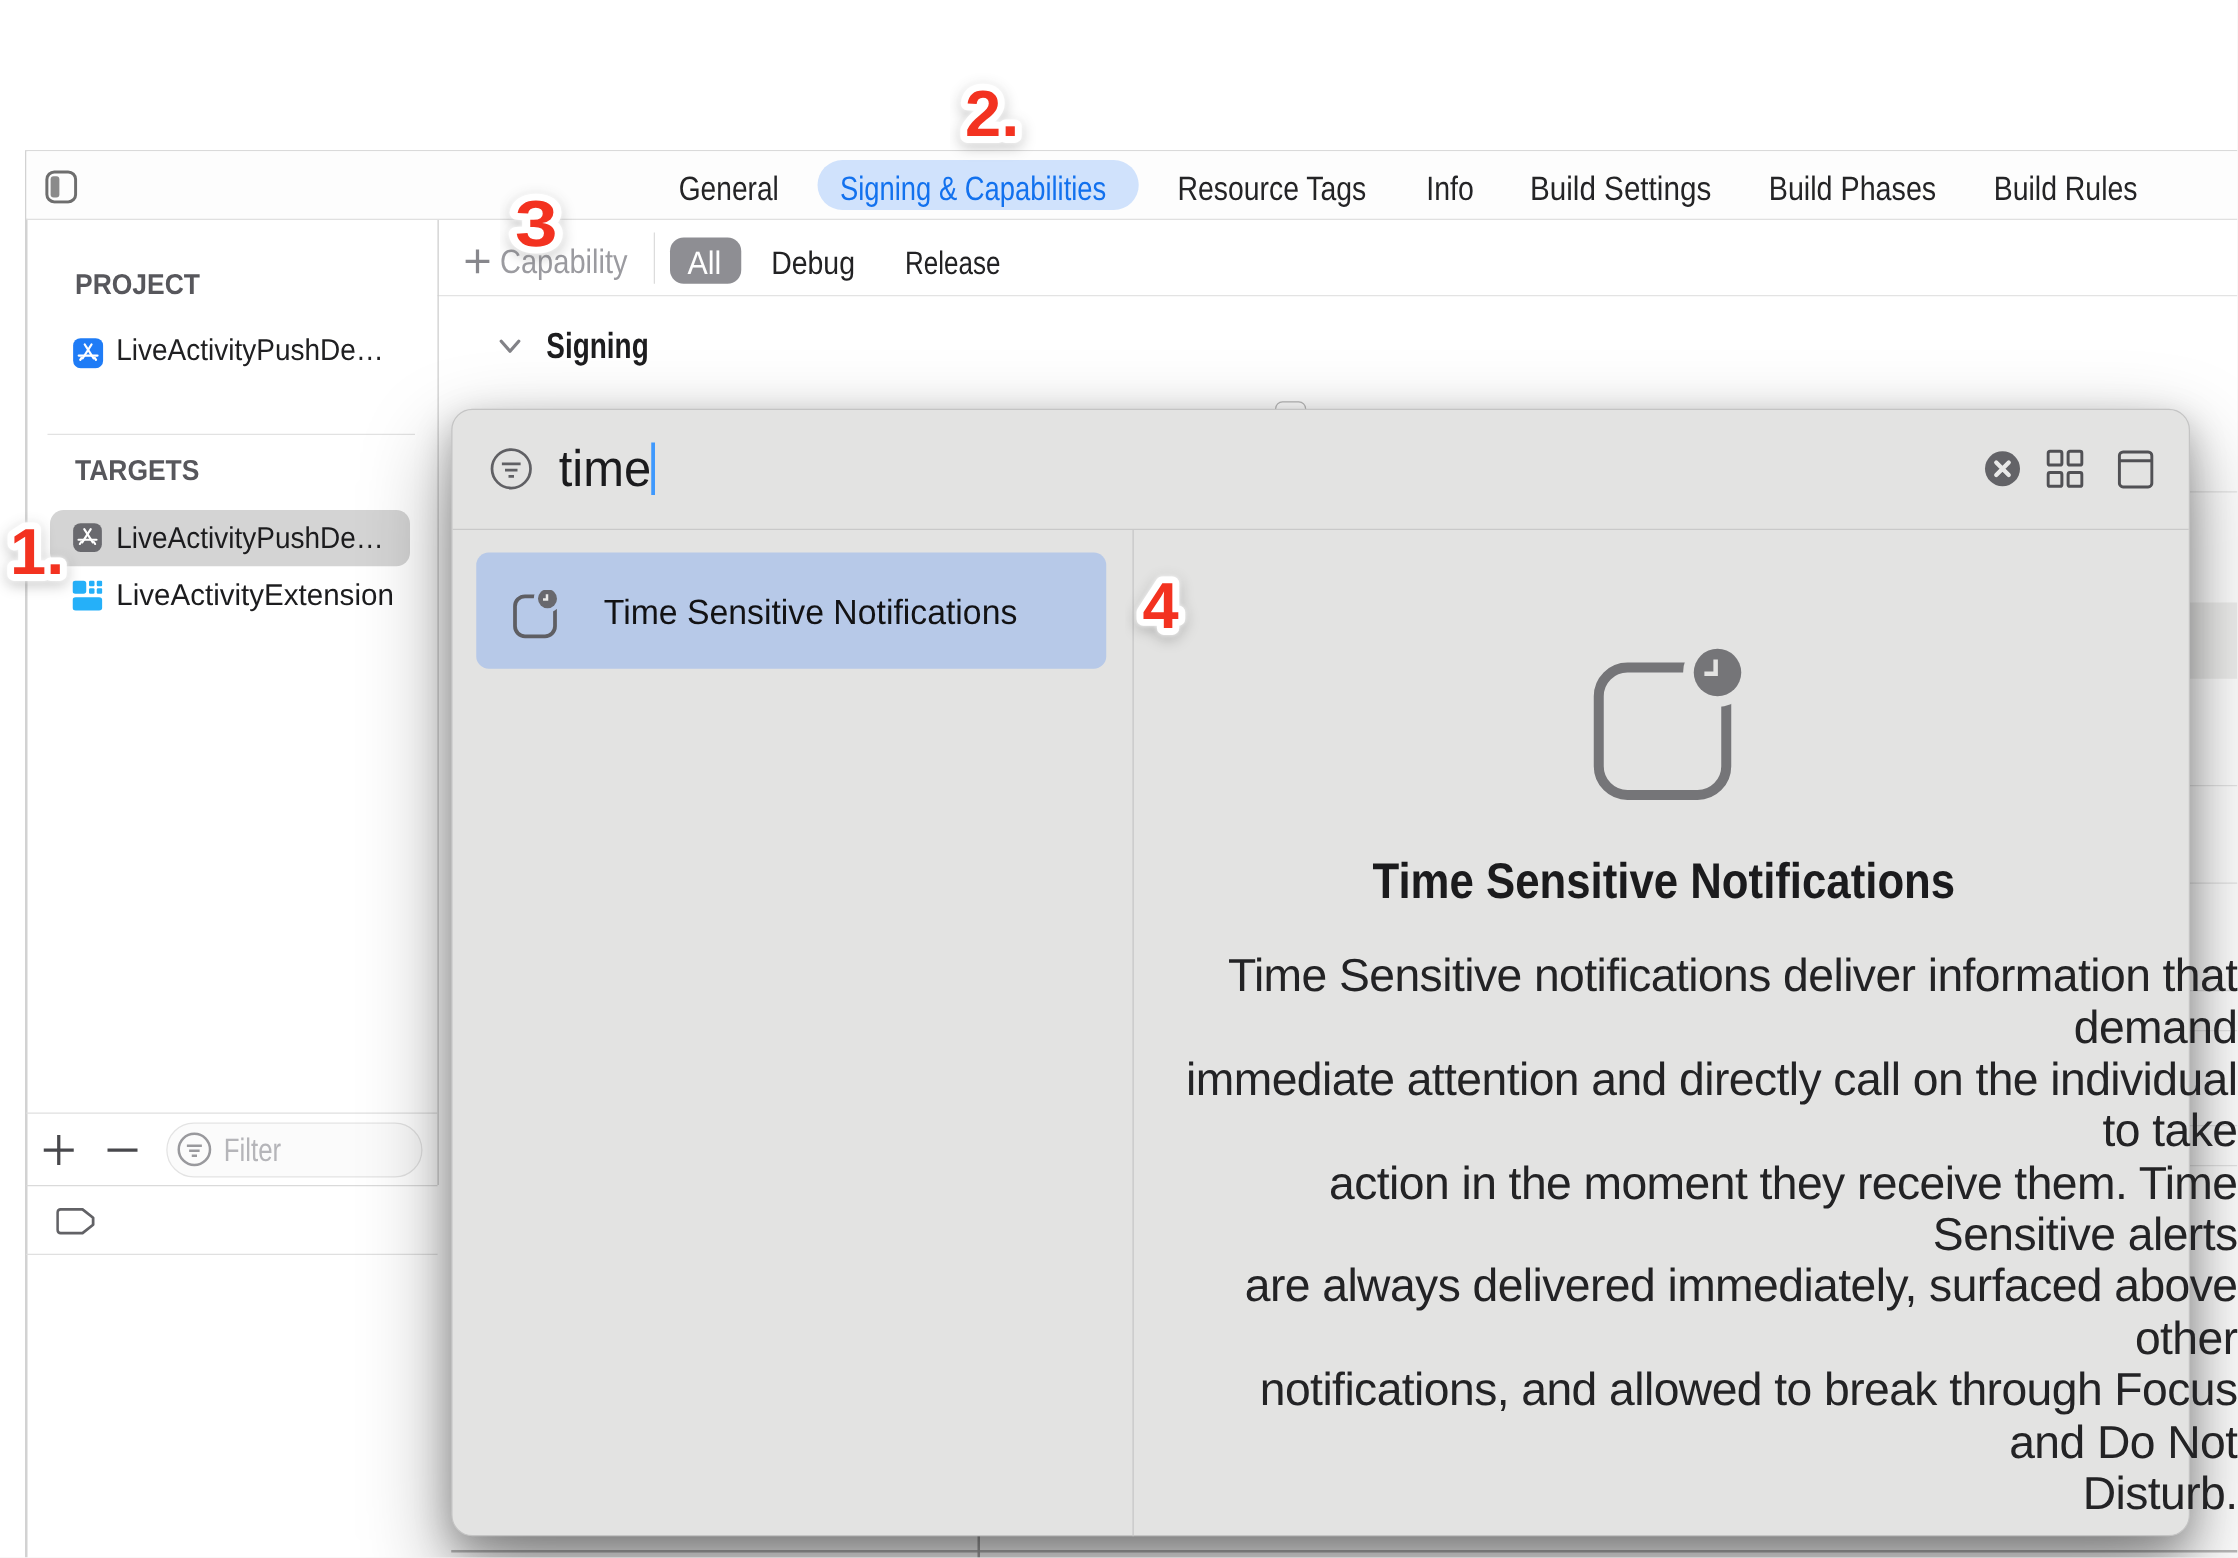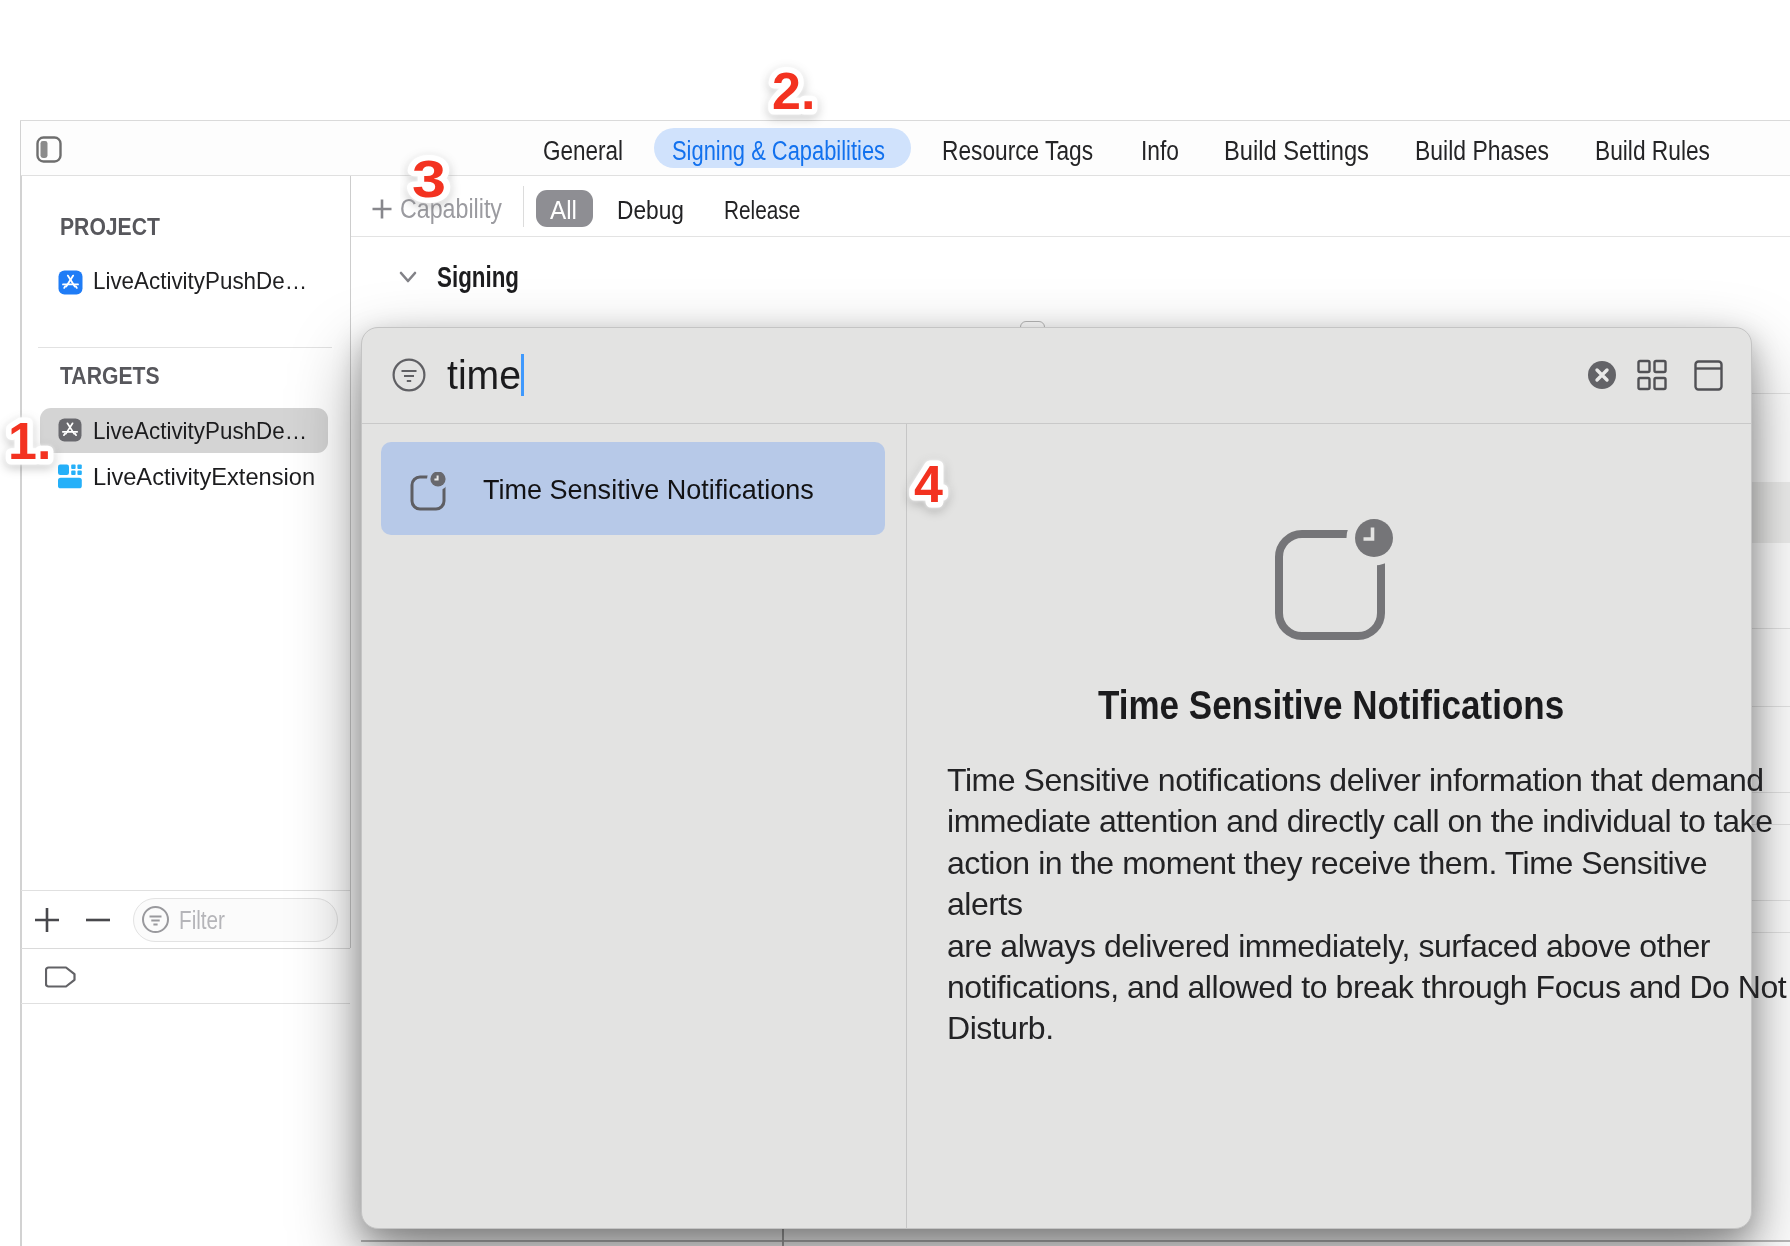--- a/index.html
+++ b/index.html
@@ -180,21 +180,21 @@
           <circle cx="112" cy="30" r="27.5" fill="#000"></circle>
         </mask>
     </defs>
     <rect x="17" y="26" width="102" height="102" rx="23" fill="none" stroke="#757578" stroke-width="8" mask="url(#m2)"></rect>
     <circle cx="112" cy="30" r="19" fill="#757578"></circle>
     <path d="M110.5 19.5 V31 H101.5" stroke="#e3e3e2" stroke-width="3.6" fill="none"></path>
   </svg>
 
   <div class="lbl" id="dTitle" style="left:1098px;top:683px;font-size:40px;font-weight:700;color:#1b1b1d;transform:scaleX(0.875);">Time Sensitive Notifications</div>
 
-  <div id="dPara" class="abs" style="left:947px;top:760px;font-size:32px;line-height:41.4px;color:#232325;letter-spacing:-0.45px;">
+  <div id="dPara" class="abs" style="left:947px;top:760px;font-size:37px;line-height:41.4px;color:#232325;letter-spacing:-0.45px;text-align:right;">
     Time Sensitive notifications deliver information that demand<br>
     immediate attention and directly call on the individual to take<br>
     action in the moment they receive them. Time Sensitive alerts<br>
     are always delivered immediately, surfaced above other<br>
     notifications, and allowed to break through Focus and Do Not<br>
     Disturb.
   </div>
 
   <svg class="abs" style="left:0px;top:395px;" width="120" height="90" viewBox="0 0 120 90">
     <text x="8" y="64" font-family="Liberation Sans, sans-serif" font-size="52" font-weight="bold" fill="#f33220" stroke="#ffffff" stroke-width="11" stroke-linejoin="round" stroke-linecap="round" paint-order="stroke" style="filter:drop-shadow(0 0 2px rgba(255,255,255,0.95)) drop-shadow(0 3px 5px rgba(0,0,0,0.22));">1.</text>

